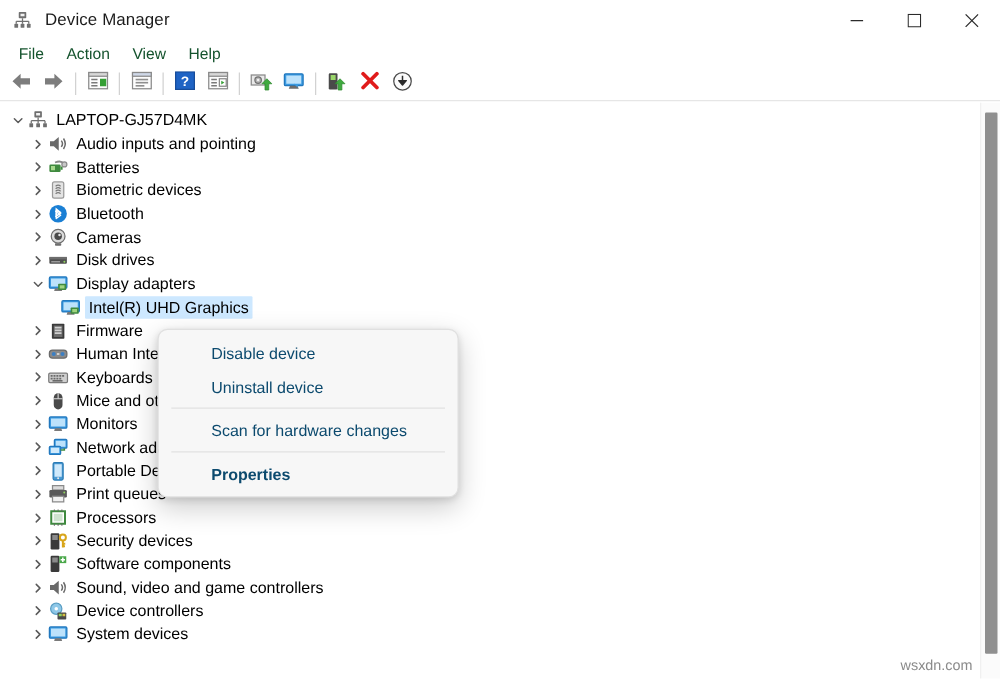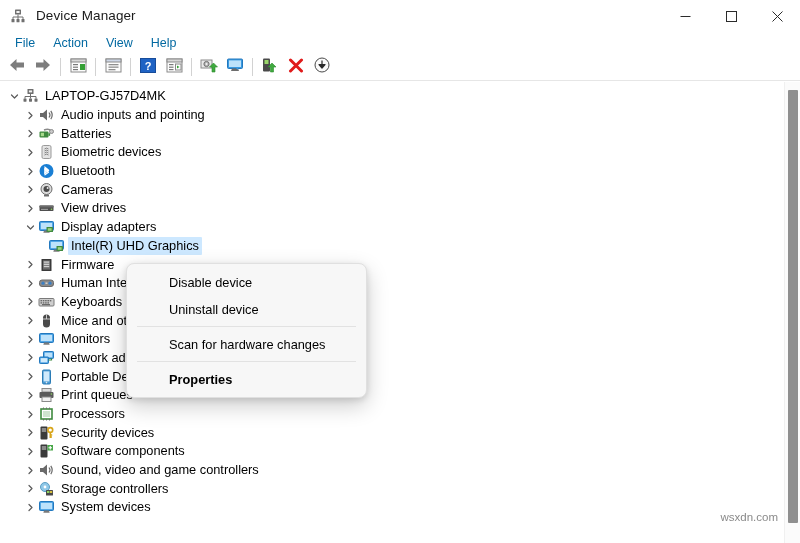--- a/index.html
+++ b/index.html
@@ -37,21 +37,21 @@
     color:#2b2b2b;
   }
   .win-btn svg{ display:block; }
 
   
   .menubar{
     height:22px; display:flex; align-items:center;
     padding-left:6px; background:#ffffff;
   }
   .menu-item{
-    font-size:12.5px; color:#0369a1;
+    font-size:12.5px; color:#14532d;
     padding:2px 9px; line-height:16px; white-space:nowrap;
   }
 
   
   .toolbar{
     height:27px; display:flex; align-items:center;
     padding-left:4px; background:#ffffff;
     border-bottom:1px solid #e6e6e6;
   }
   .tb-btn{
@@ -118,37 +118,37 @@
     width:241px;
     background:#f7f7f7;
     border:1px solid #e0e0e0;
     border-radius:8px;
     box-shadow:0 8px 22px rgba(0,0,0,0.20), 0 2px 6px rgba(0,0,0,0.12);
     padding:4px 0;
     z-index:50;
   }
   .ctx-item{
     height:26px; display:flex; align-items:center;
-    font-size:12.8px; color:#000000;
+    font-size:12.8px; color:#0c4a6e;
     padding-left:38px;
     margin:1px 4px;
     border-radius:4px;
     white-space:nowrap;
   }
   .ctx-item.highlighted{
     background:#0078d4; color:#ffffff;
   }
   .ctx-item.bold{ font-weight:bold; }
   .ctx-sep{
     height:1px; background:#e2e2e2; margin:4px 10px;
   }
 
   
   .watermark{
-    position:absolute; right:22px; bottom:20px;
+    position:absolute; right:22px; bottom:4px;
     font-size:11.5px; color:#8a8a8a;
     z-index:60;
   }
 </style>
 </head>
 <body>
 
 <div class="titlebar">
   <span class="title-icon">
     <svg width="16" height="16" viewBox="0 0 16 16">
@@ -436,21 +436,21 @@
           </svg>
       </span>
       <span class="icon">
         <svg width="17" height="16" viewBox="0 0 17 16">
           <rect x="1.5" y="5.5" width="14" height="5.5" rx="0.8" fill="#4f4f4f"></rect>
           <rect x="1.5" y="5.5" width="14" height="2" fill="#6d6d6d"></rect>
           <rect x="3" y="8.8" width="7" height="1.2" fill="#9a9a9a"></rect>
           <circle cx="13.5" cy="9.3" r="0.8" fill="#8fd45f"></circle>
         </svg>
       </span>
-      <span class="label">View drives</span>
+      <span class="label">Disk drives</span>
     </div>
 
     <div class="row depth1">
       <span class="chev">
         <svg width="9" height="9" viewBox="0 0 9 9">
             <path d="M1.5 3 L4.5 6 L7.5 3" fill="none" stroke="currentColor" stroke-width="1.2" stroke-linecap="round" stroke-linejoin="round"></path>
           </svg>
       </span>
       <span class="icon">
         <svg width="17" height="16" viewBox="0 0 17 16">
@@ -694,21 +694,21 @@
       </span>
       <span class="icon">
         <svg width="17" height="16" viewBox="0 0 17 16">
           <circle cx="7" cy="6" r="4.5" fill="#8fc8e8" stroke="#5a9ec4"></circle>
           <circle cx="7" cy="6" r="1.4" fill="#ffffff"></circle>
           <rect x="8" y="9" width="7" height="5.5" rx="0.6" fill="#4a4a4a"></rect>
           <rect x="9" y="10" width="2.4" height="2" fill="#8fd45f"></rect>
           <rect x="12" y="10" width="2.2" height="2" fill="#d8c040"></rect>
         </svg>
       </span>
-      <span class="label">Storage controllers</span>
+      <span class="label">Device controllers</span>
     </div>
 
     <div class="row depth1">
       <span class="chev">
         <svg width="9" height="9" viewBox="0 0 9 9">
             <path d="M3 1.5 L6 4.5 L3 7.5" fill="none" stroke="currentColor" stroke-width="1.2" stroke-linecap="round" stroke-linejoin="round"></path>
           </svg>
       </span>
       <span class="icon">
         <svg width="17" height="16" viewBox="0 0 17 16">

